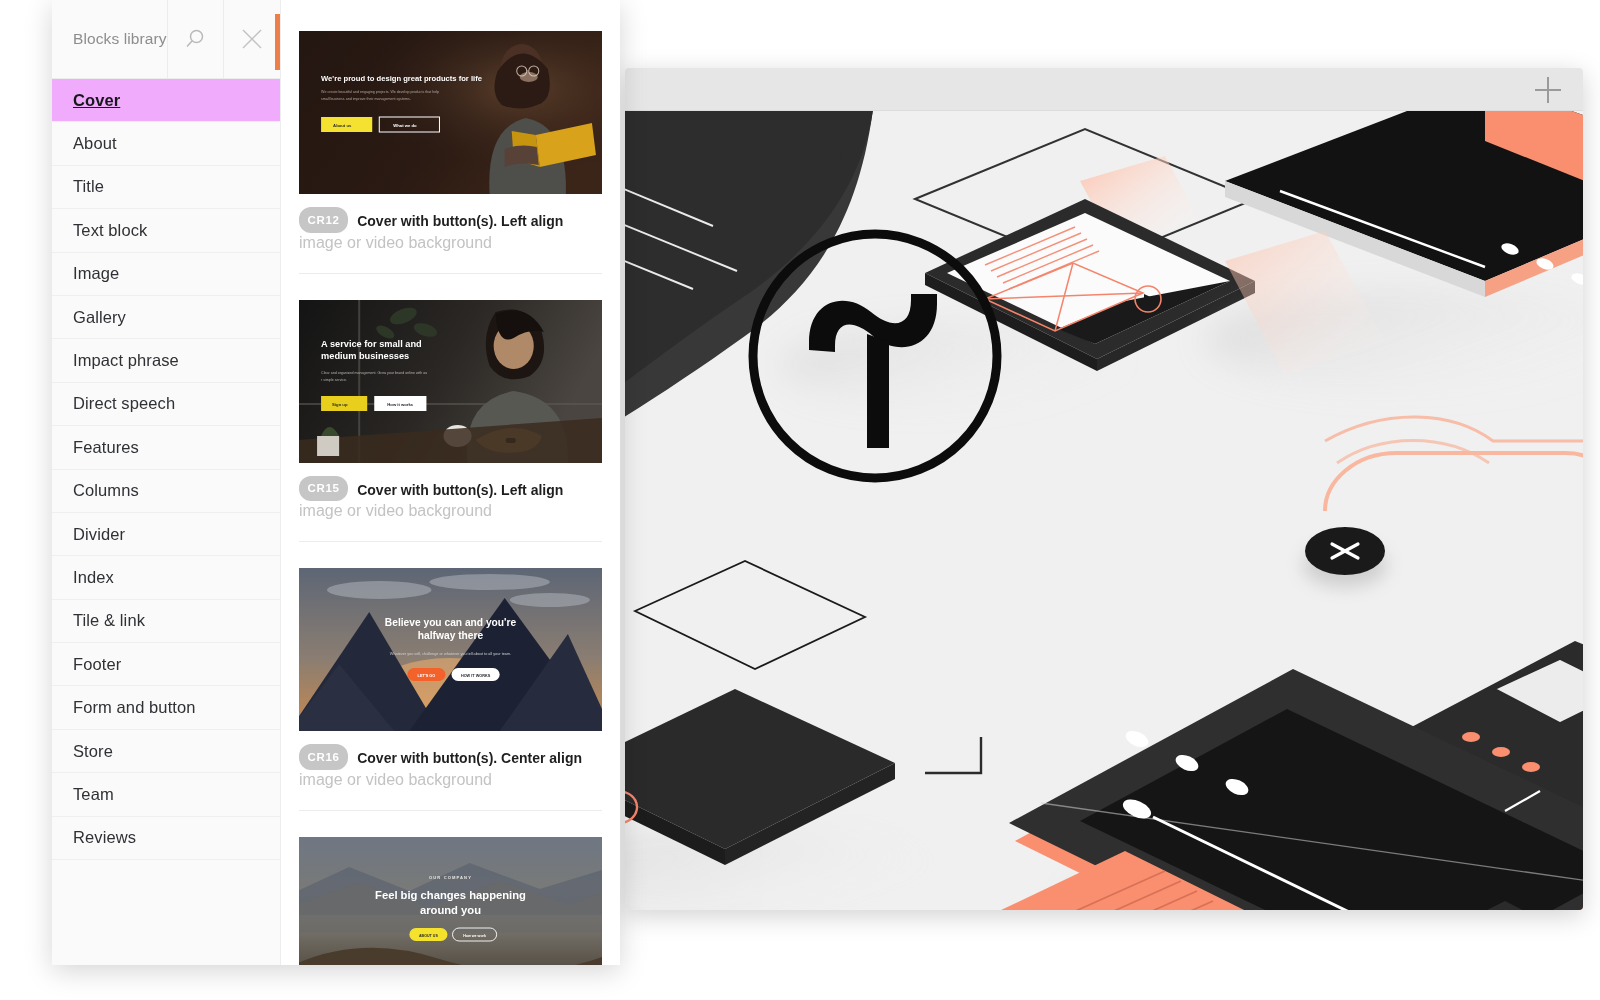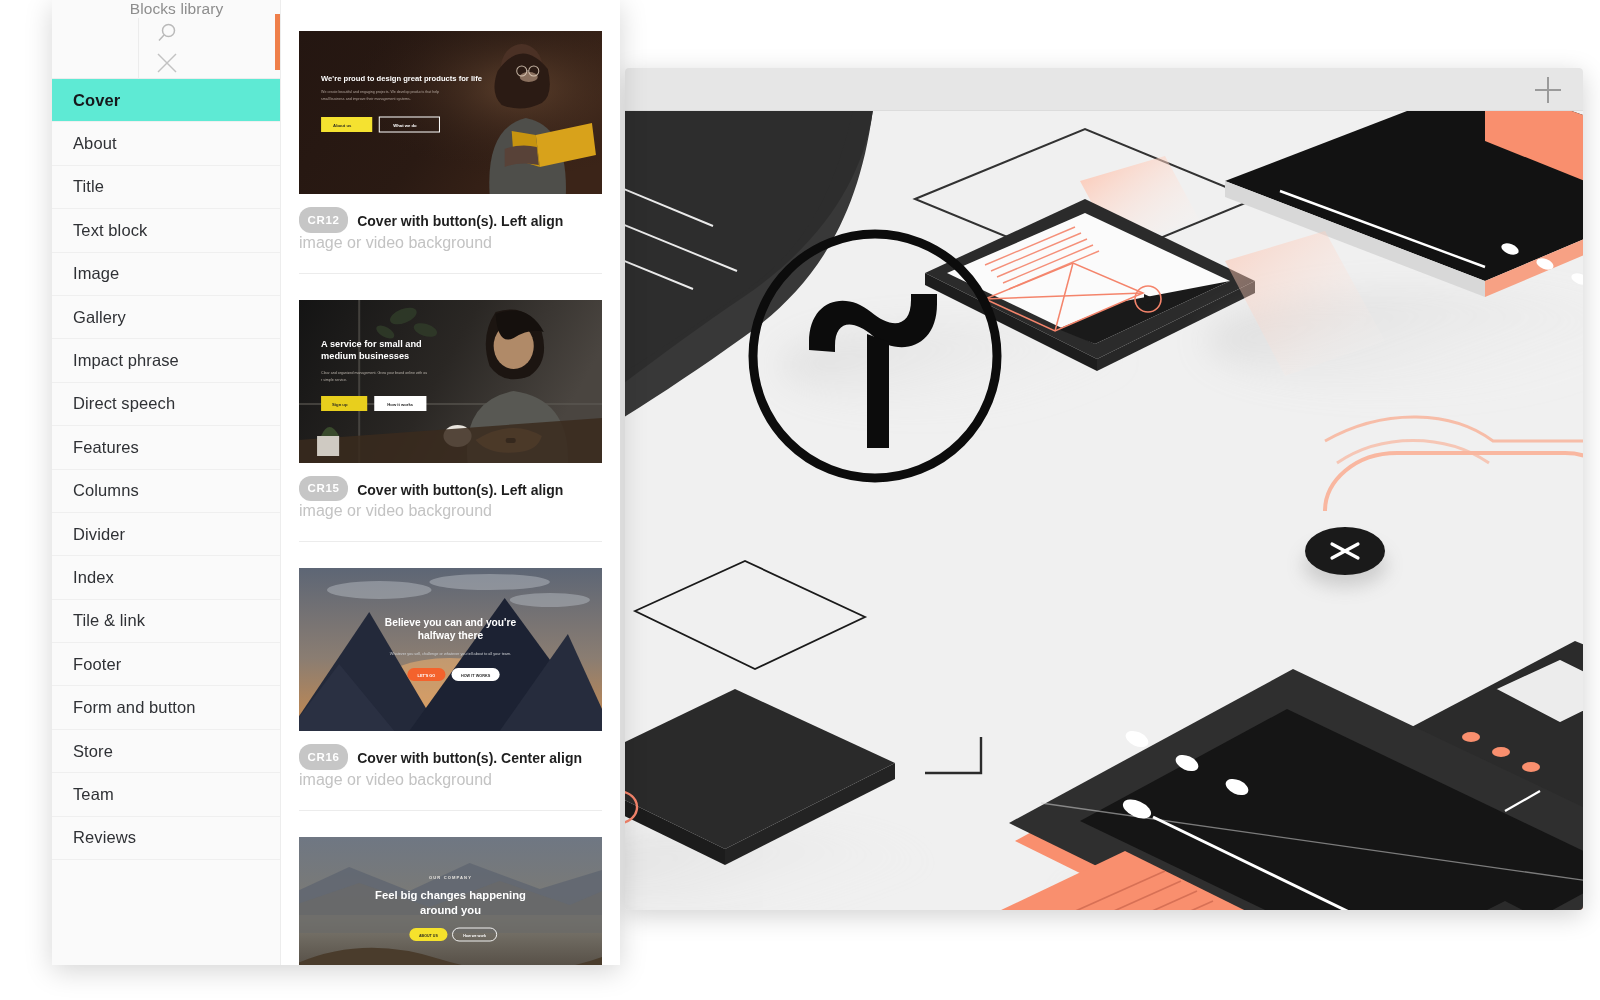--- a/index.html
+++ b/index.html
@@ -59,21 +59,20 @@
     width: 229px; height: 100%;
     background: #fafafa;
     position: relative;
     border-right: 1px solid #ededed;
     flex: none;
   }
   .lib-head {
     height: 79px; display: flex; align-items: center;
     border-bottom: 1px solid #ececec;
     background: #fafafa;
-    flex-direction: column;
   }
   .lib-title {
     flex: 1; padding-left: 21px;
     font-size: 15.5px; color: #8d8d8d; letter-spacing: .1px;
     white-space: nowrap;
   }
   .head-btn {
     width: 57px; height: 79px;
     border-left: 1px solid #ececec;
     display: flex; align-items: center; justify-content: center;
@@ -88,21 +87,21 @@
   .lib-item {
     height: 43.4px;
     display: flex; align-items: center;
     padding-left: 21px;
     font-size: 16.5px;
     color: #2f3135;
     border-bottom: 1px solid #efefef;
     cursor: pointer;
     letter-spacing: .1px;
   }
-  .lib-item.is-active { font-weight: bold; color: #16181c; background: #5eead4; }
+  .lib-item.is-active { font-weight: bold; color: #16181c; background: #f0abfc; text-decoration: underline; }
   .lib-item:first-child { border-top: 1px solid transparent; }
 
   .lib-scrollbar {
     position: absolute; right: 0px; top: 14px;
     width: 5px; height: 56px;
     background: #ef7f4a;
     border-radius: 0;
     cursor: pointer;
   }
 

